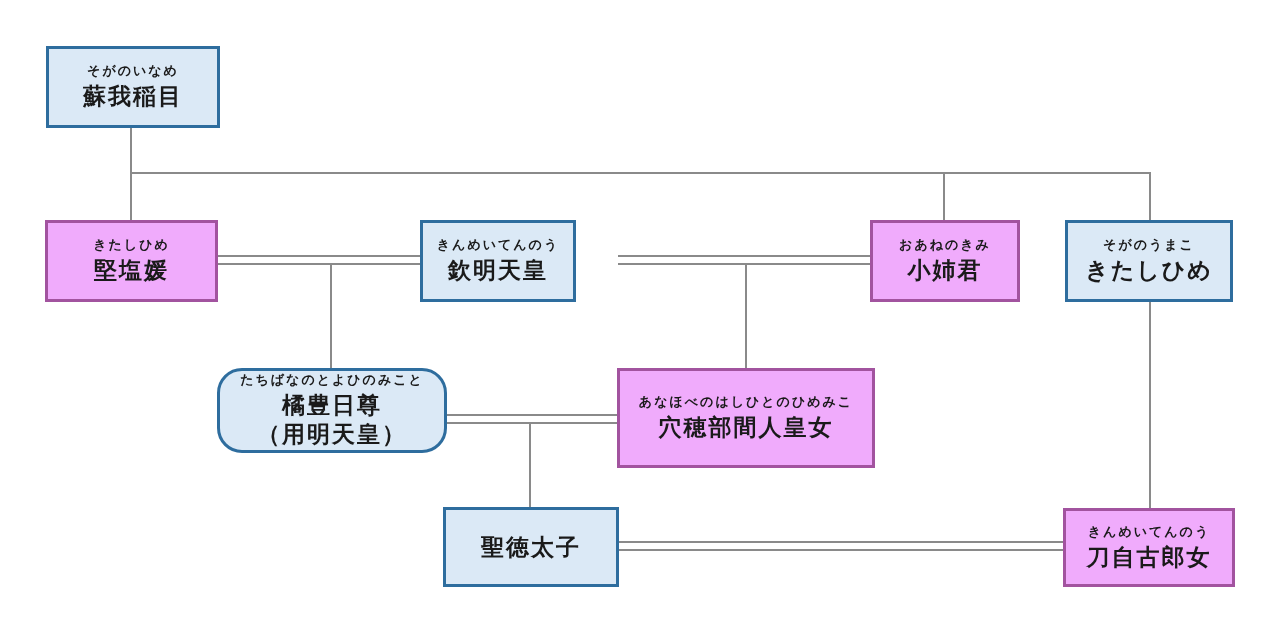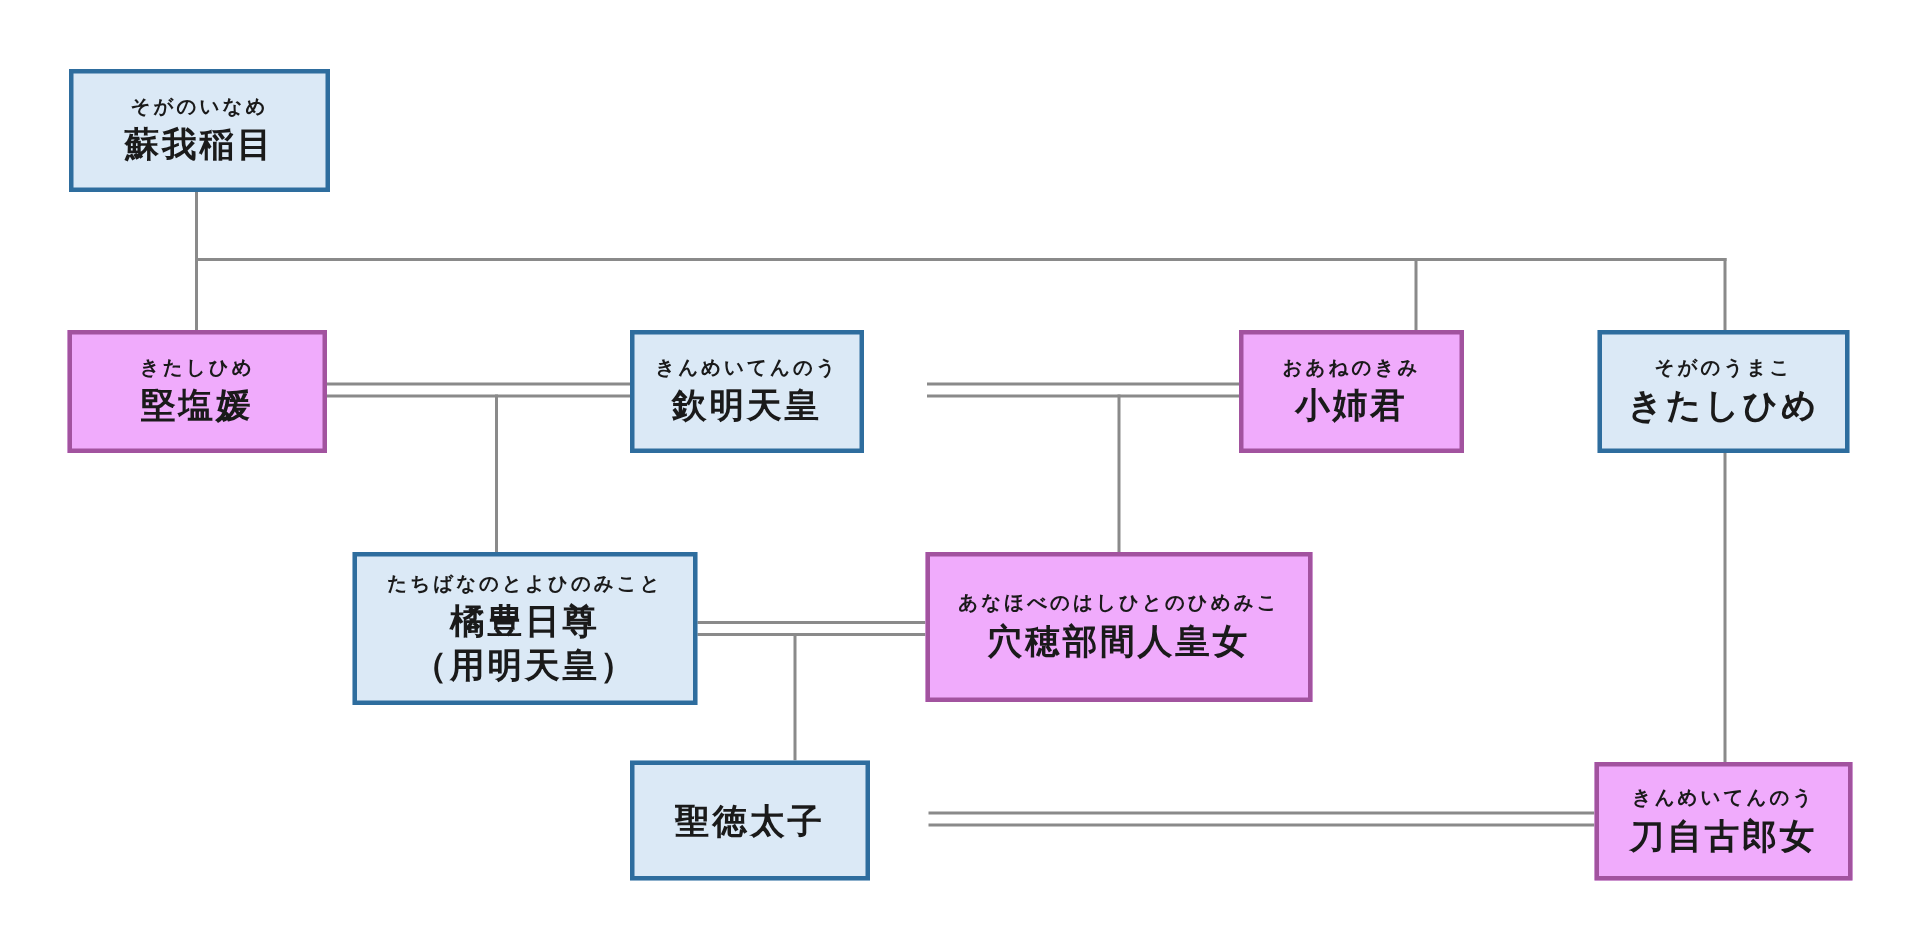--- a/index.html
+++ b/index.html
@@ -100,42 +100,42 @@
   <div class="node pink" style="left:45px; top:220px; width:173px; height:82px;">
     <div class="furigana">きたしひめ</div>
     <div class="kname">堅塩媛</div>
   </div>
 
   <div class="node blue" style="left:420px; top:220px; width:156px; height:82px;align-items:center;">
     <div class="furigana">きんめいてんのう</div>
     <div class="kname">欽明天皇</div>
   </div>
 
-  <div class="node pink" style="left:826px; top:220px; width:150px; height:82px;">
+  <div class="node pink" style="left:870px; top:220px; width:150px; height:82px;">
     <div class="furigana">おあねのきみ</div>
     <div class="kname">小姉君</div>
   </div>
 
   <div class="node blue" style="left:1065px; top:220px; width:168px; height:82px;text-align:right;">
     <div class="furigana">そがのうまこ</div>
     <div class="kname">きたしひめ</div>
   </div>
 
-  <div class="node blue" style="left:235px; top:368px; width:230px; height:102px;">
+  <div class="node blue" style="left:217px; top:368px; width:230px; height:85px;border-radius:25px;">
     <div class="furigana">たちばなのとよひのみこと</div>
     <div class="kname">橘豊日尊</div>
     <div class="kname">（用明天皇）</div>
   </div>
 
   <div class="node pink" style="left:617px; top:368px; width:258px; height:100px;">
     <div class="furigana">あなほべのはしひとのひめみこ</div>
     <div class="kname">穴穂部間人皇女</div>
   </div>
 
-  <div class="node blue" style="left:420px; top:507px; width:160px; height:80px;">
+  <div class="node blue" style="left:443px; top:507px; width:176px; height:80px;">
     <div class="kname">聖徳太子</div>
   </div>
 
   <div class="node pink" style="left:1063px; top:508px; width:172px; height:79px;">
     <div class="furigana">きんめいてんのう</div>
     <div class="kname">刀自古郎女</div>
   </div>
 
 </div>
 

